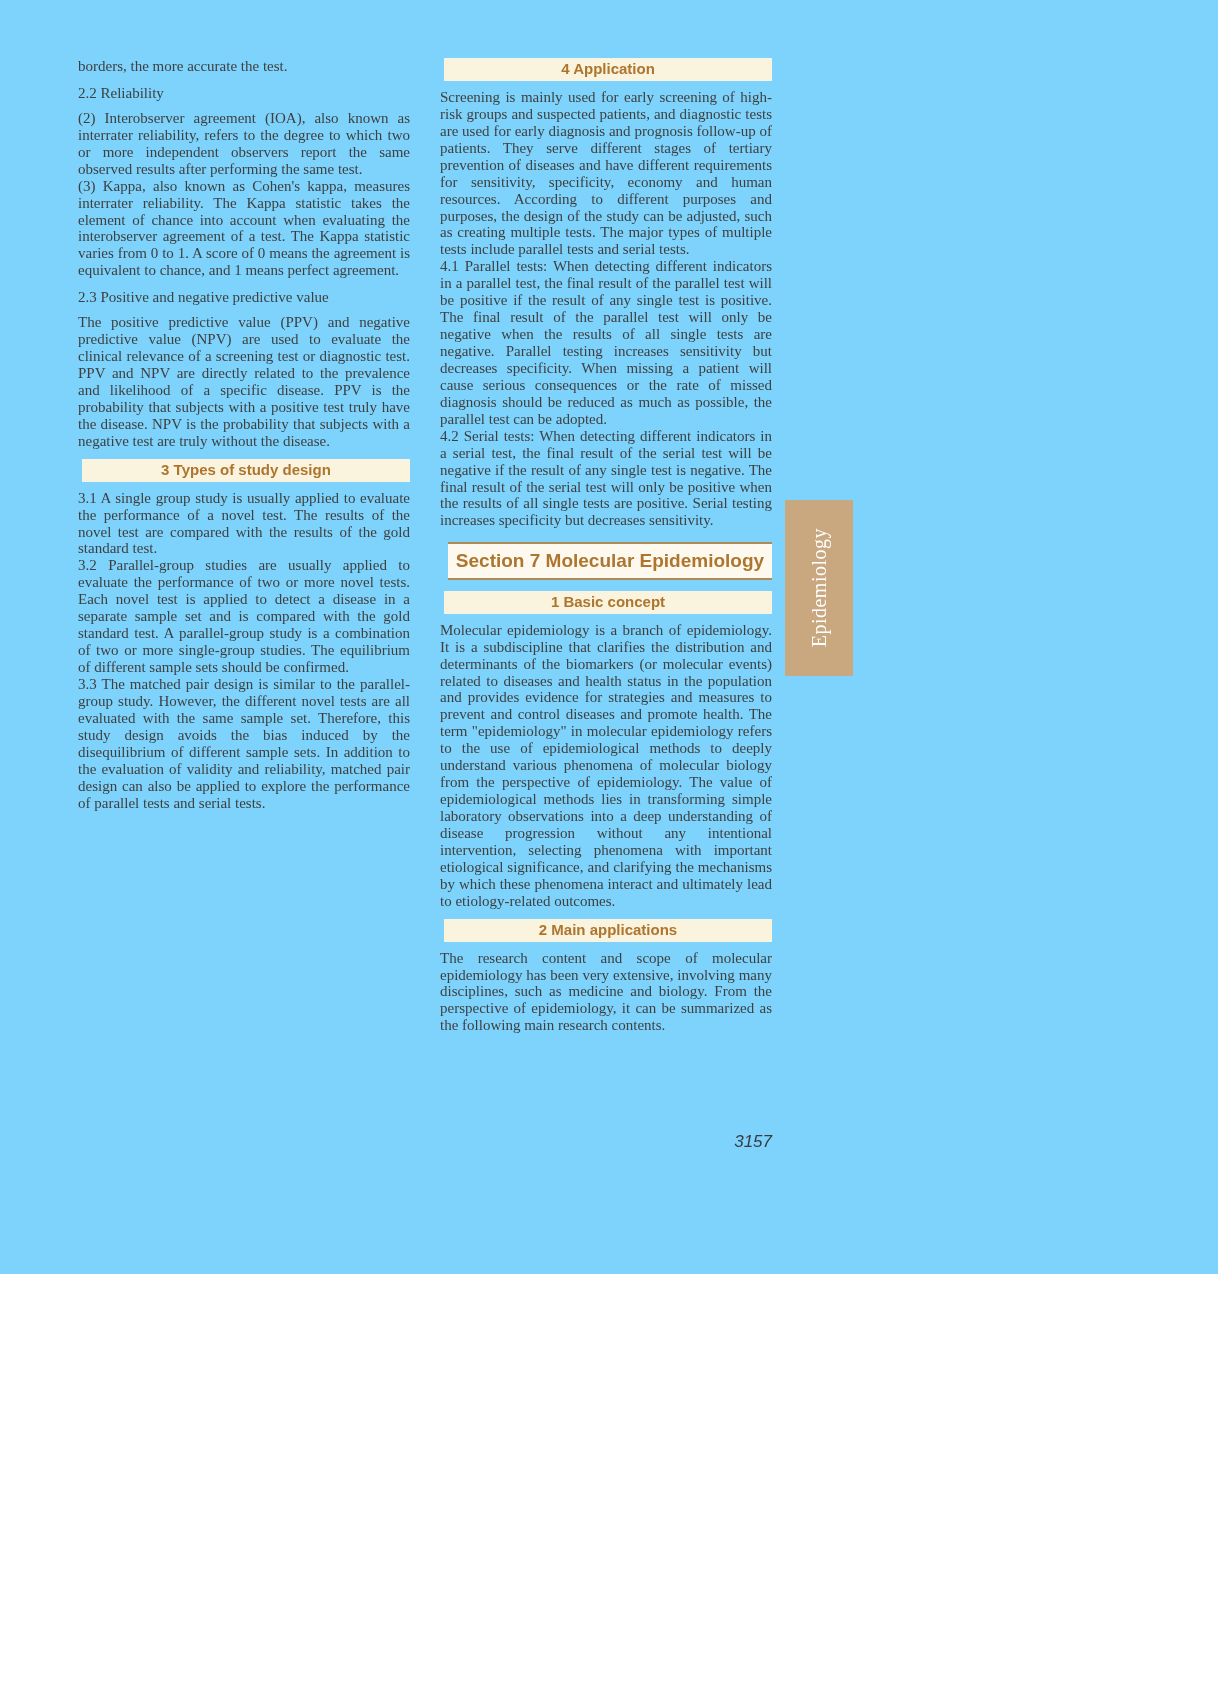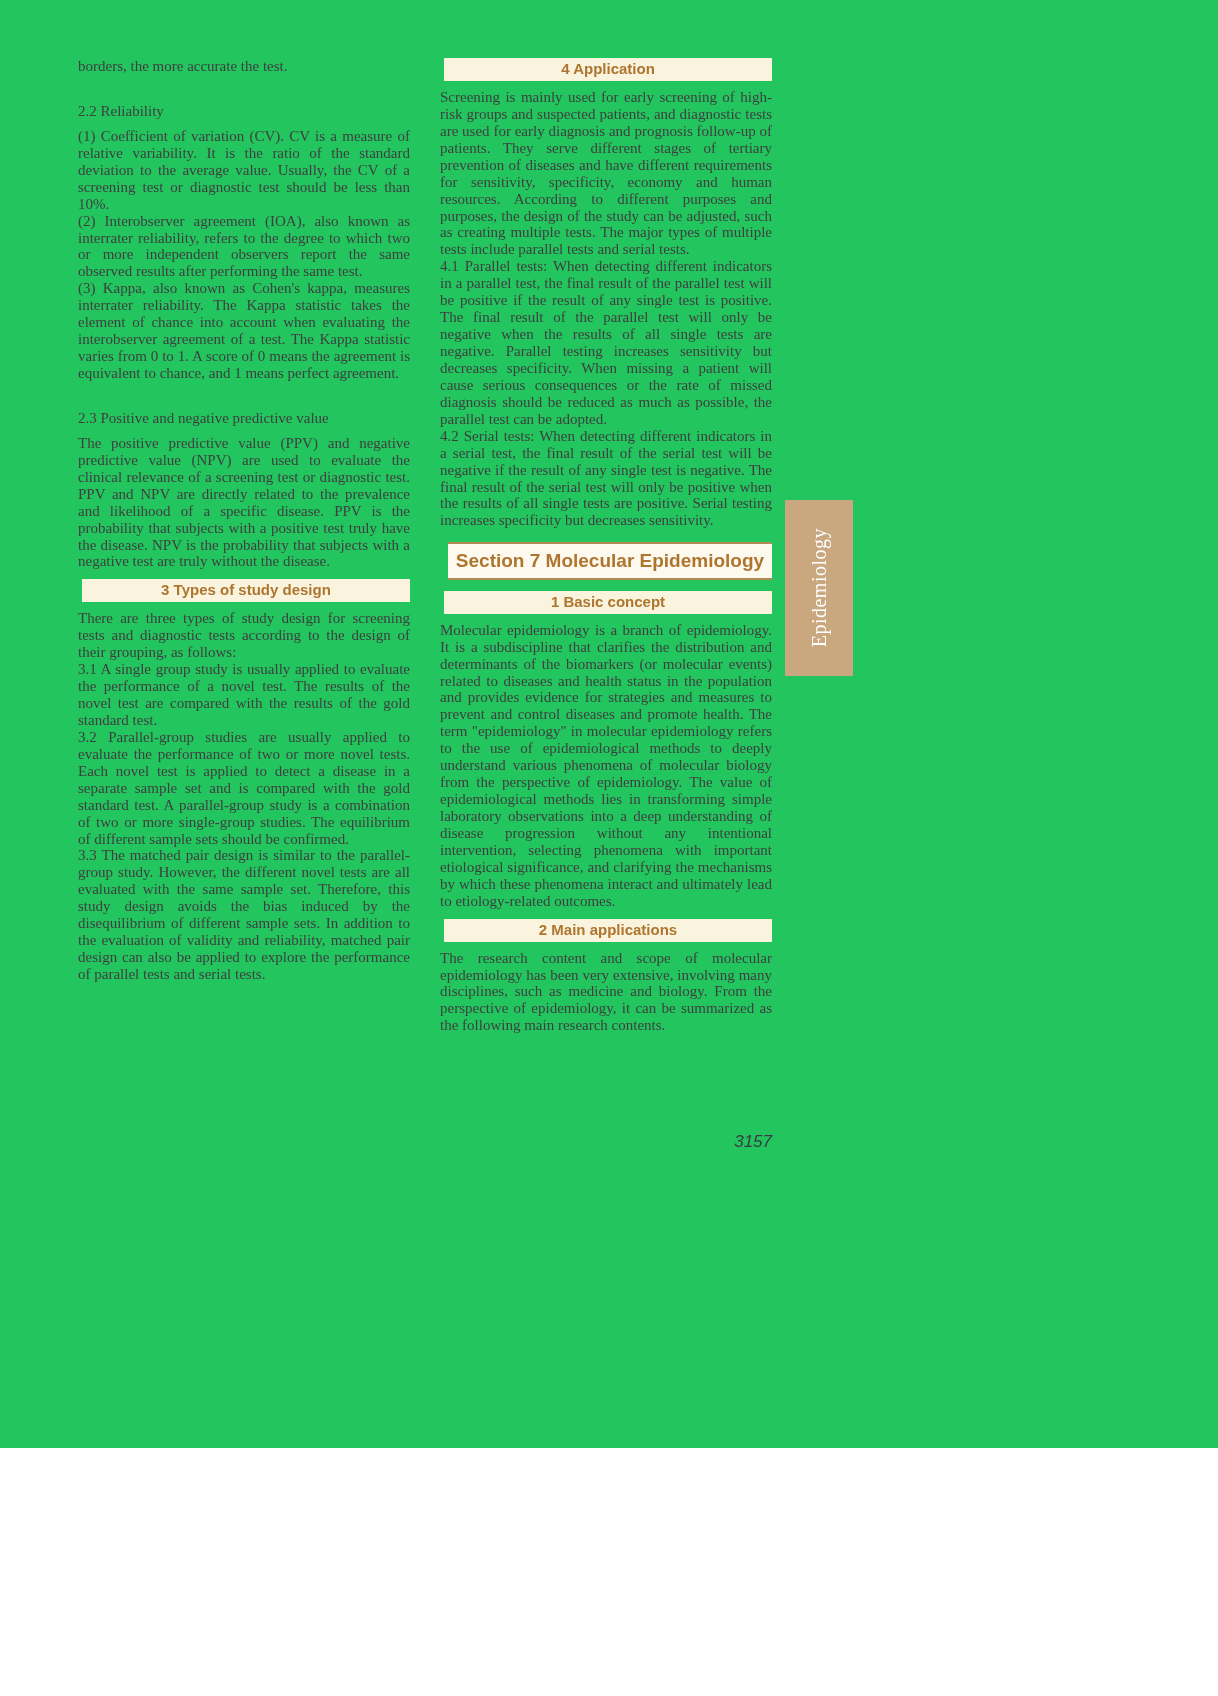--- a/index.html
+++ b/index.html
@@ -1,20 +1,20 @@
 <!DOCTYPE html>
 <html style="--accent: #ae752f; --header-bg: #faf3dd; --section-bg: #fdf9ee; --rule: #b08a52; --tab-bg: #c9a87f;"><head>
 <meta charset="utf-8">
 <style>
   html, body { margin: 0; padding: 0; background: #ffffff; }
   .canvas {
     position: relative;
     width: 1218px;
-    height: 1448px;
-    background: #22c55e;
+    height: 1274px;
+    background: #7dd3fc;
     overflow: hidden;
     font-family: "Liberation Serif", serif;
   }
   .content {
     position: absolute;
     left: 78px;
     top: 58px;
     width: 694px;
     display: flex;
     gap: 30px;
@@ -23,21 +23,21 @@
     width: 332px;
     font-size: 15px;
     line-height: 1.13;
     color: #3f3f3f;
   }
   .block.paragraph {
     text-align: justify;
     margin: 0;
   }
   .block.subheading {
-    margin: 28px 0 8px 0;
+    margin: 10px 0 8px 0;
     text-align: left;
   }
   .block.banner {
     margin: 9px 0 8px 4px;
     background: var(--header-bg);
     color: var(--accent);
     font-family: "Liberation Sans", sans-serif;
     font-weight: bold;
     font-size: 15px;
     text-align: center;
@@ -89,27 +89,25 @@
   }
 </style>
 </head>
 <body>
 
 <div class="canvas">
   <div class="content">
     <div class="col" id="col-left">
         <div class="block paragraph">borders, the more accurate the test.</div>
         <div class="block subheading">2.2 Reliability</div>
-        <div class="block paragraph">(1) Coefficient of variation (CV). CV is a measure of relative variability. It is the ratio of the standard deviation to the average value. Usually, the CV of a screening test or diagnostic test should be less than 10%.</div>
         <div class="block paragraph">(2) Interobserver agreement (IOA), also known as interrater reliability, refers to the degree to which two or more independent observers report the same observed results after performing the same test.</div>
         <div class="block paragraph">(3) Kappa, also known as Cohen's kappa, measures interrater reliability. The Kappa statistic takes the element of chance into account when evaluating the interobserver agreement of a test. The Kappa statistic varies from 0 to 1. A score of 0 means the agreement is equivalent to chance, and 1 means perfect agreement.</div>
         <div class="block subheading">2.3 Positive and negative predictive value</div>
         <div class="block paragraph">The positive predictive value (PPV) and negative predictive value (NPV) are used to evaluate the clinical relevance of a screening test or diagnostic test. PPV and NPV are directly related to the prevalence and likelihood of a specific disease. PPV is the probability that subjects with a positive test truly have the disease. NPV is the probability that subjects with a negative test are truly without the disease.</div>
         <div class="block banner">3 Types of study design</div>
-        <div class="block paragraph">There are three types of study design for screening tests and diagnostic tests according to the design of their grouping, as follows:</div>
         <div class="block paragraph">3.1 A single group study is usually applied to evaluate the performance of a novel test. The results of the novel test are compared with the results of the gold standard test.</div>
         <div class="block paragraph">3.2 Parallel-group studies are usually applied to evaluate the performance of two or more novel tests. Each novel test is applied to detect a disease in a separate sample set and is compared with the gold standard test. A parallel-group study is a combination of two or more single-group studies. The equilibrium of different sample sets should be confirmed.</div>
         <div class="block paragraph">3.3 The matched pair design is similar to the parallel-group study. However, the different novel tests are all evaluated with the same sample set. Therefore, this study design avoids the bias induced by the disequilibrium of different sample sets. In addition to the evaluation of validity and reliability, matched pair design can also be applied to explore the performance of parallel tests and serial tests.</div>
       </div>
     <div class="col" id="col-right">
         <div class="block banner">4 Application</div>
         <div class="block paragraph">Screening is mainly used for early screening of high-risk groups and suspected patients, and diagnostic tests are used for early diagnosis and prognosis follow-up of patients. They serve different stages of tertiary prevention of diseases and have different requirements for sensitivity, specificity, economy and human resources. According to different purposes and purposes, the design of the study can be adjusted, such as creating multiple tests. The major types of multiple tests include parallel tests and serial tests.</div>
         <div class="block paragraph">4.1 Parallel tests: When detecting different indicators in a parallel test, the final result of the parallel test will be positive if the result of any single test is positive. The final result of the parallel test will only be negative when the results of all single tests are negative. Parallel testing increases sensitivity but decreases specificity. When missing a patient will cause serious consequences or the rate of missed diagnosis should be reduced as much as possible, the parallel test can be adopted.</div>
         <div class="block paragraph">4.2 Serial tests: When detecting different indicators in a serial test, the final result of the serial test will be negative if the result of any single test is negative. The final result of the serial test will only be positive when the results of all single tests are positive. Serial testing increases specificity but decreases sensitivity.</div>
         <div class="block section-banner">Section 7 Molecular Epidemiology</div>

